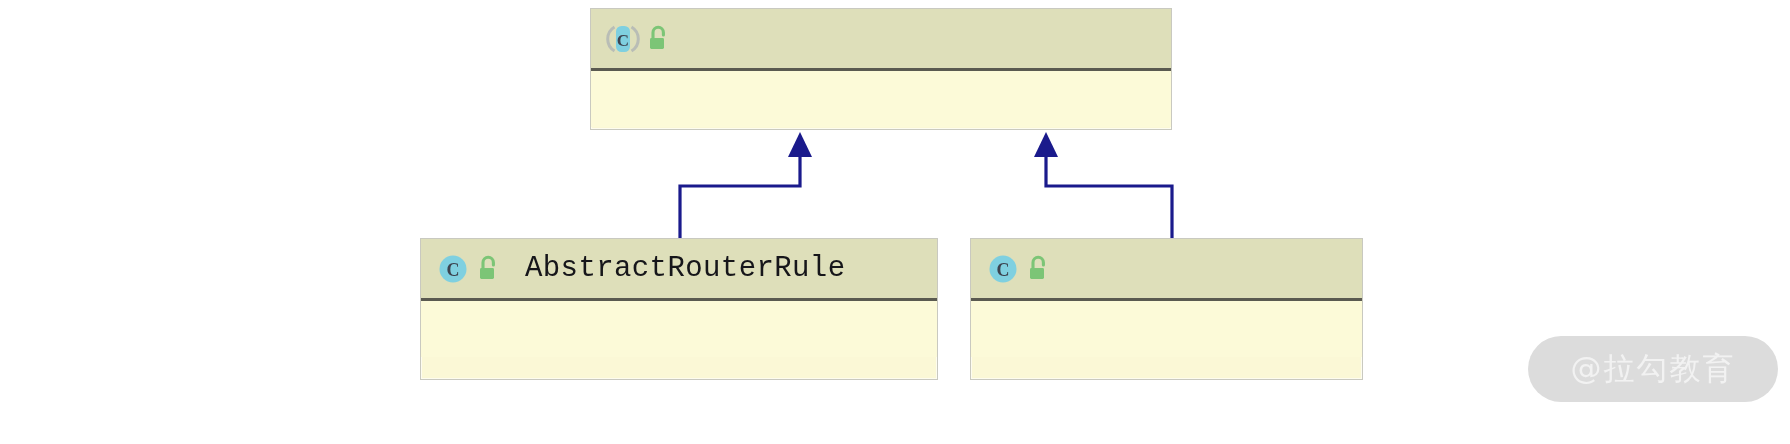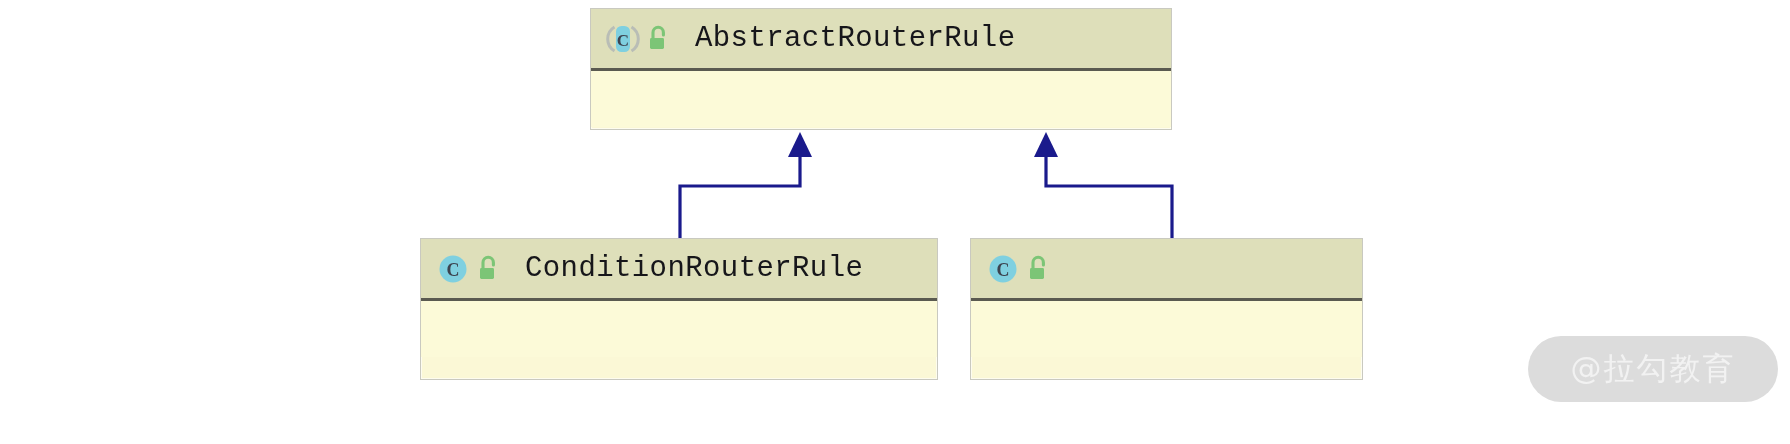--- a/index.html
+++ b/index.html
@@ -126,40 +126,39 @@
           <rect x="11" y="5" width="14" height="26" rx="5.5" ry="5.5" fill="#7fd0e0"></rect>
           <text x="18" y="25" text-anchor="middle" font-family="'Liberation Serif','DejaVu Serif',serif" font-size="17" font-weight="bold" fill="#3d4450">C</text>
         </svg>
       </span>
       <span class="icon-slot lock-icon">
         <svg viewBox="0 0 26 30" width="26" height="30" xmlns="http://www.w3.org/2000/svg">
           <path d="M 8 14 L 8 8.5 A 5.2 5.2 0 0 1 18.4 8.5 L 18.4 11" fill="none" stroke="#7cc576" stroke-width="3.1" stroke-linecap="round"></path>
           <rect x="5" y="14" width="14" height="11" rx="1.4" fill="#7cc576"></rect>
         </svg>
       </span>
-      <span class="uml-title">AbstractRouterRule</span>
     </div>
     <div class="uml-body"></div>
   </div>
 
   <div class="uml-node" id="node-condition" style="left: 420px; top: 238px; width: 518px; height: 142px;">
     <div class="uml-header">
       <span class="icon-slot class-icon">
         <svg viewBox="0 0 36 36" width="36" height="36" xmlns="http://www.w3.org/2000/svg">
           <circle cx="18" cy="18" r="13.5" fill="#7fd0e0"></circle>
           <text x="18" y="24.5" text-anchor="middle" font-family="'Liberation Serif','DejaVu Serif',serif" font-size="18" font-weight="bold" fill="#3d4450">C</text>
         </svg>
       </span>
       <span class="icon-slot lock-icon">
         <svg viewBox="0 0 26 30" width="26" height="30" xmlns="http://www.w3.org/2000/svg">
           <path d="M 8 14 L 8 8.5 A 5.2 5.2 0 0 1 18.4 8.5 L 18.4 11" fill="none" stroke="#7cc576" stroke-width="3.1" stroke-linecap="round"></path>
           <rect x="5" y="14" width="14" height="11" rx="1.4" fill="#7cc576"></rect>
         </svg>
       </span>
-      <span class="uml-title">ConditionRouterRule</span>
+      <span class="uml-title">AbstractRouterRule</span>
     </div>
     <div class="uml-body"></div>
   </div>
 
   <div class="uml-node" id="node-tag" style="left: 970px; top: 238px; width: 393px; height: 142px;">
     <div class="uml-header">
       <span class="icon-slot class-icon">
         <svg viewBox="0 0 36 36" width="36" height="36" xmlns="http://www.w3.org/2000/svg">
           <circle cx="18" cy="18" r="13.5" fill="#7fd0e0"></circle>
           <text x="18" y="24.5" text-anchor="middle" font-family="'Liberation Serif','DejaVu Serif',serif" font-size="18" font-weight="bold" fill="#3d4450">C</text>

